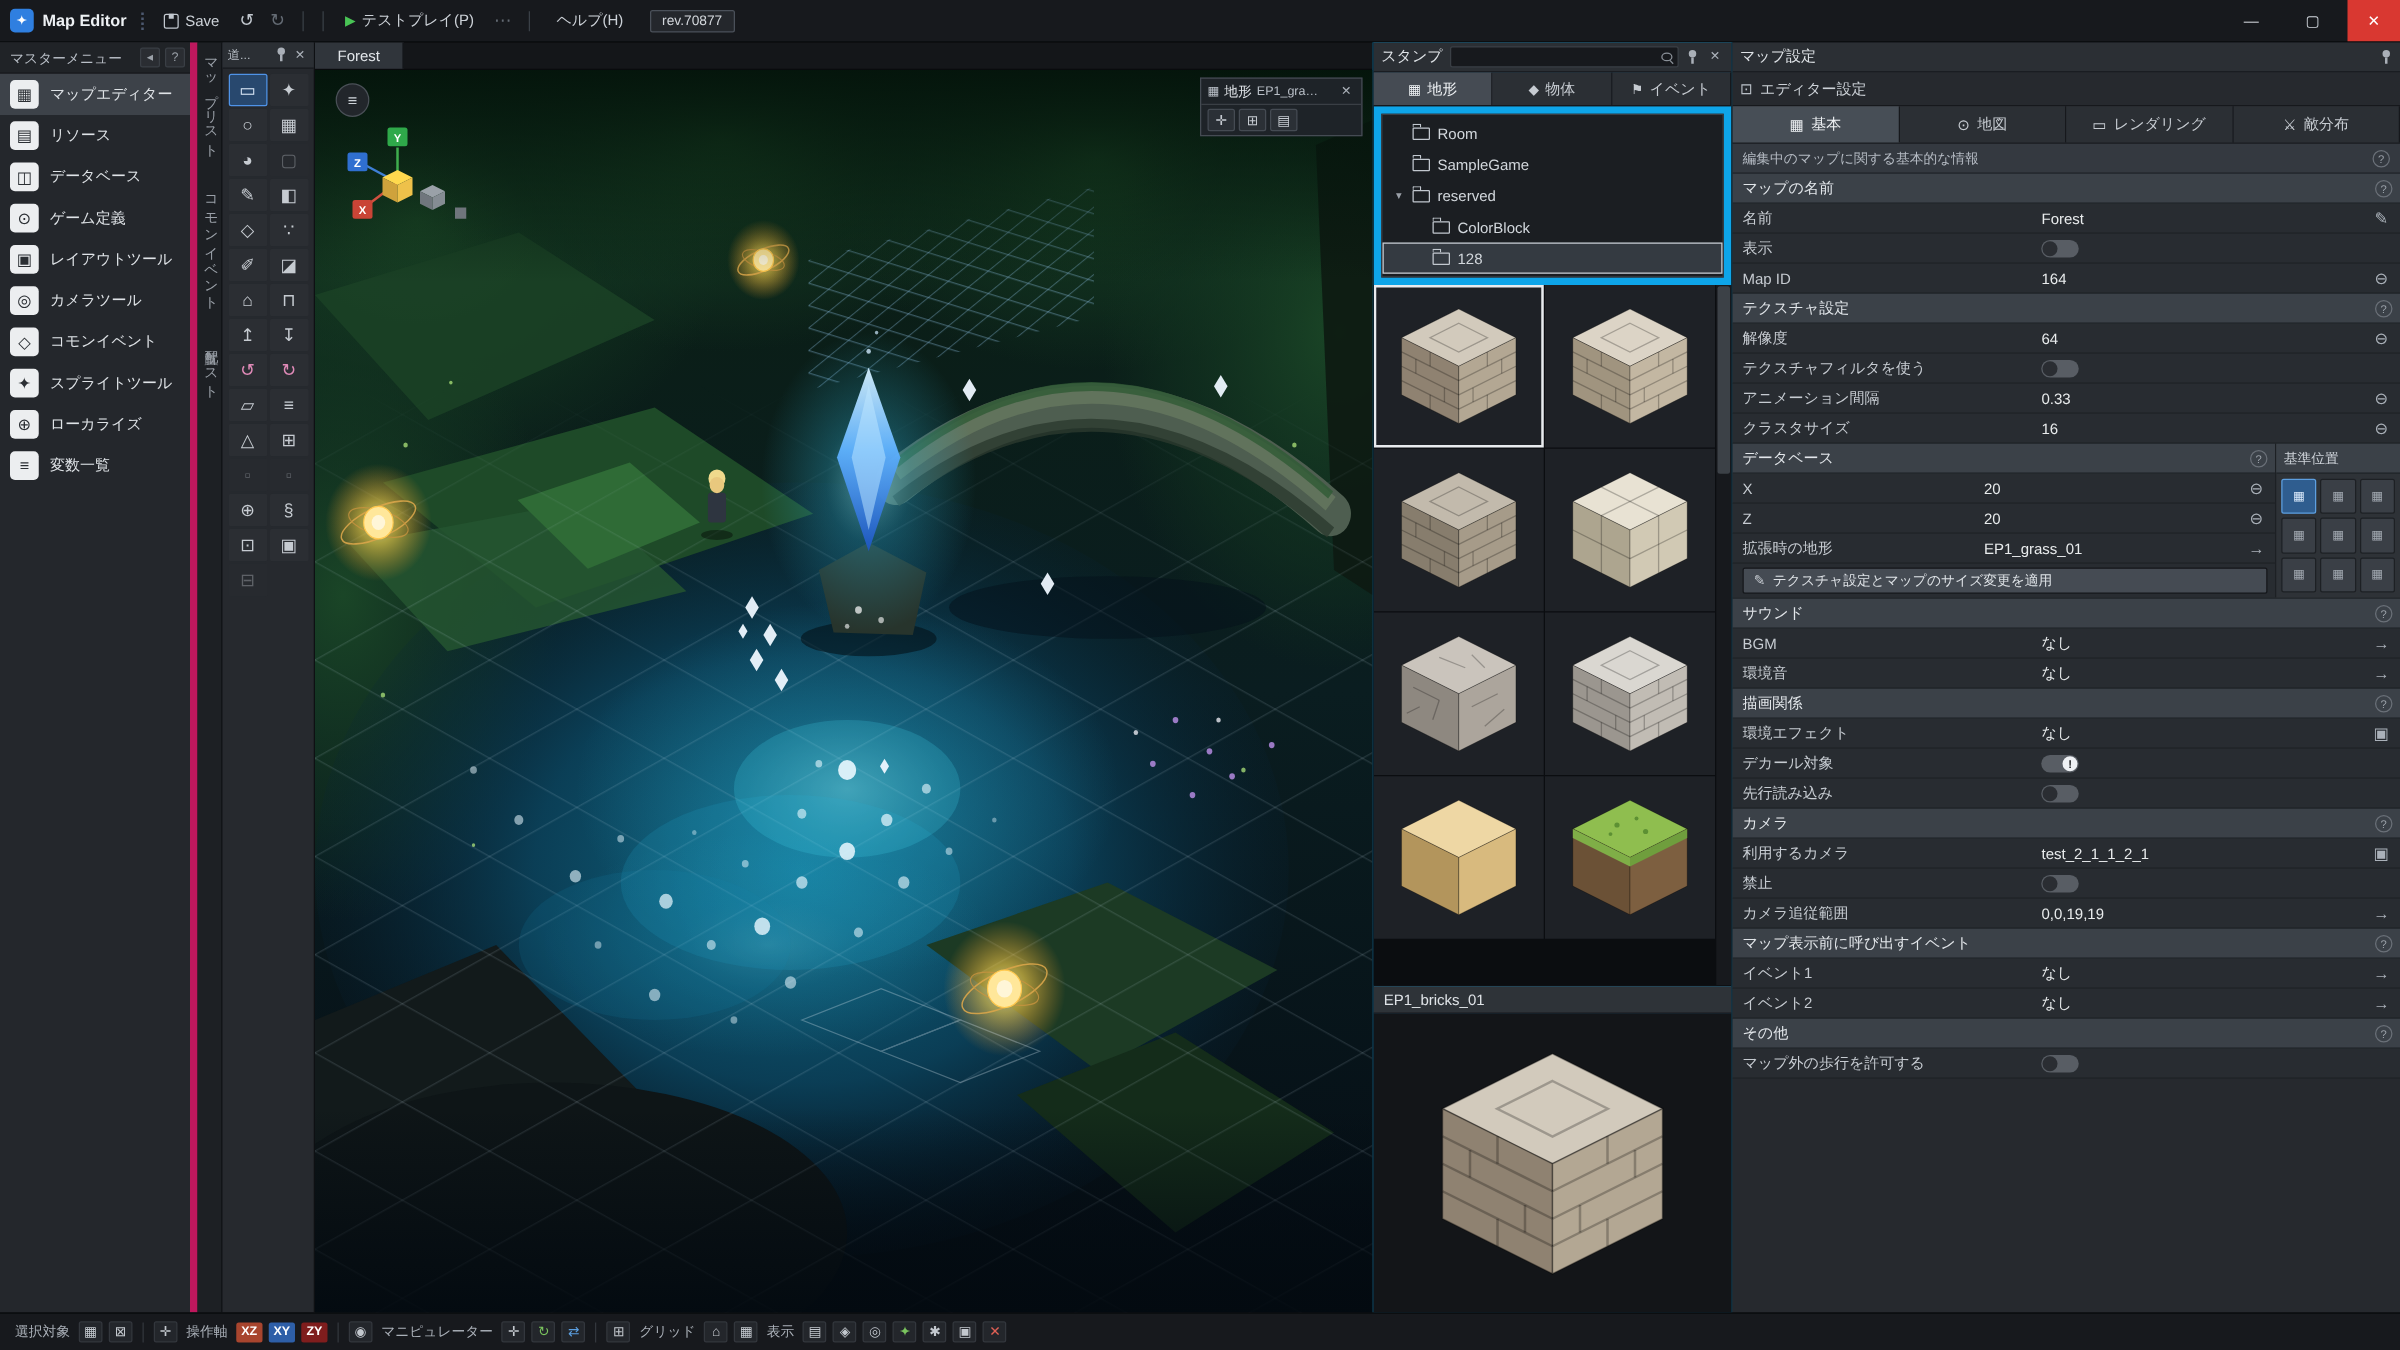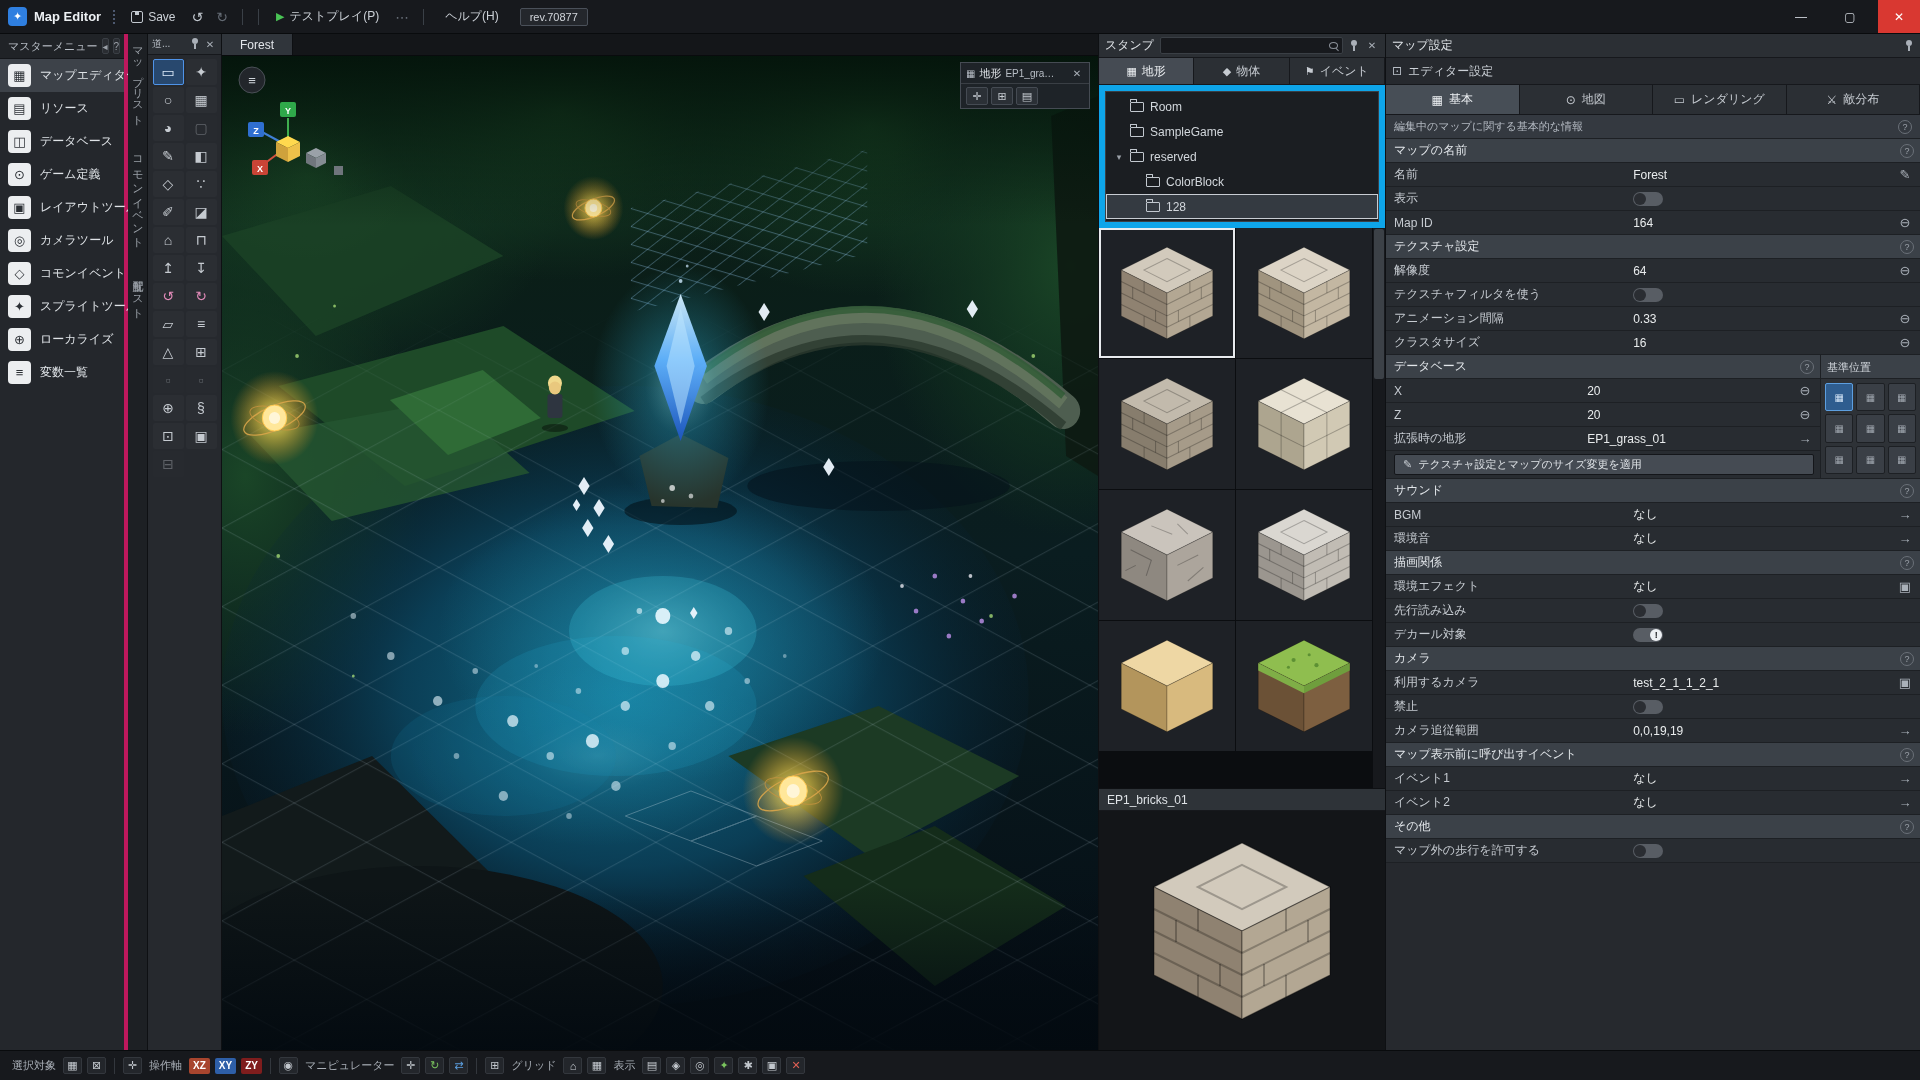--- a/index.html
+++ b/index.html
@@ -18,21 +18,21 @@
 .vsep{width:1px;height:16px;background:#3a4047;margin:0 4px}
 .menus{display:flex;align-items:center}
 .menu-item{padding:0 10px;color:#ccd1d7;line-height:33px;font-size:12px;white-space:nowrap}
 .play-ic{color:#49c455;font-size:11px}
 .rev{border:1px solid #4a5059;background:#24272c;color:#d2d6db;font-size:11px;padding:2px 9px;border-radius:2px;margin-left:4px;white-space:nowrap}
 .tb-space{flex:1}
 .win-btn{width:42px;height:33px;display:flex;align-items:center;justify-content:center;color:#cfd4da;font-size:12px}
 .win-btn.close{background:#d93831;color:#fff}
 
 .app-row{flex:1;display:flex;min-height:0}
-.master-menu{width:128px;background:#24272c;border-right:4px solid #be185d;display:flex;flex-direction:column}
+.master-menu{width:158px;background:#24272c;border-right:6px solid #be185d;display:flex;flex-direction:column}
 .mm-header{height:25px;display:flex;align-items:center;gap:4px;padding:0 4px 0 8px;color:#b9bfc7;font-size:11px;background:#202327;border-bottom:1px solid #14161a}
 .mm-header .t{flex:1;white-space:nowrap}
 .mm-hbtn{width:16px;height:16px;display:flex;align-items:center;justify-content:center;color:#9aa0a8;font-size:10px;border:1px solid #3a3f45;border-radius:2px;background:#2a2d32}
 .mm-item{height:33px;display:flex;align-items:center;gap:9px;padding:0 8px;color:#dfe3e7}
 .mm-item.selected{background:#3d4249}
 .mm-icon{width:23px;height:23px;border-radius:4px;background:#eceef0;color:#2b2f34;display:flex;align-items:center;justify-content:center;font-size:13px;flex:0 0 23px}
 .mm-label{font-size:12px;white-space:nowrap}
 .side-strip{width:20px;background:#1d2024;border-right:1px solid #0e1013;display:flex;flex-direction:column;align-items:center;padding-top:6px;gap:28px}
 .vtab{writing-mode:vertical-rl;color:#9aa0a8;font-size:11px;letter-spacing:1px}
 
@@ -884,32 +884,32 @@
             <span class="help">?</span>
           </div>
           <div class="row field">
             <span class="f-label">環境エフェクト</span>
             <div class="f-value">
               <span class="val">なし</span>
             </div>
             <span class="trail">▣</span>
           </div>
           <div class="row field">
+            <span class="f-label">デカール対象</span>
+            <div class="f-value">
+              <div class="toggle on">
+                <span class="knob">!</span>
+              </div>
+            </div>
+          </div>
+          <div class="row field">
             <span class="f-label">先行読み込み</span>
             <div class="f-value">
               <div class="toggle">
                 <span class="knob"></span>
-              </div>
-            </div>
-          </div>
-          <div class="row field">
-            <span class="f-label">デカール対象</span>
-            <div class="f-value">
-              <div class="toggle on">
-                <span class="knob">!</span>
               </div>
             </div>
           </div>
           <div class="row sec">
             <span class="sec-label">カメラ</span>
             <span class="help">?</span>
           </div>
           <div class="row field">
             <span class="f-label">利用するカメラ</span>
             <div class="f-value">

